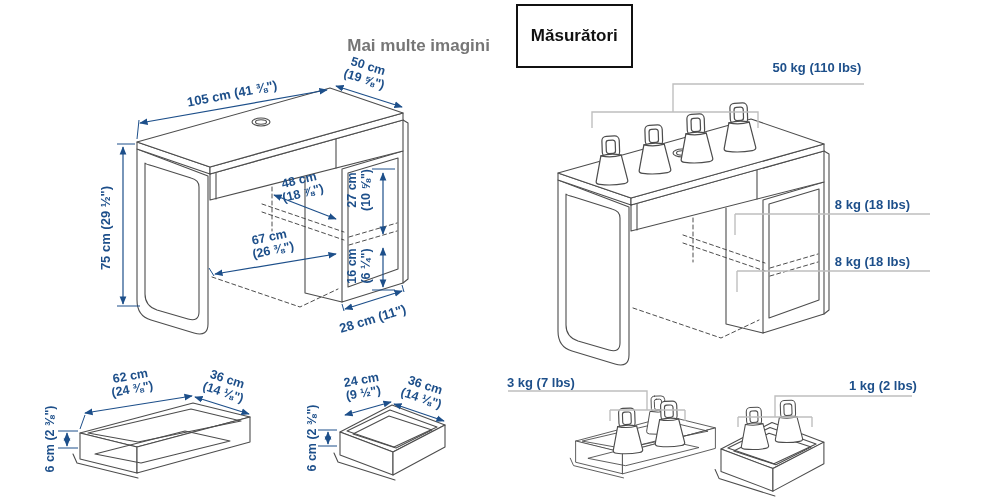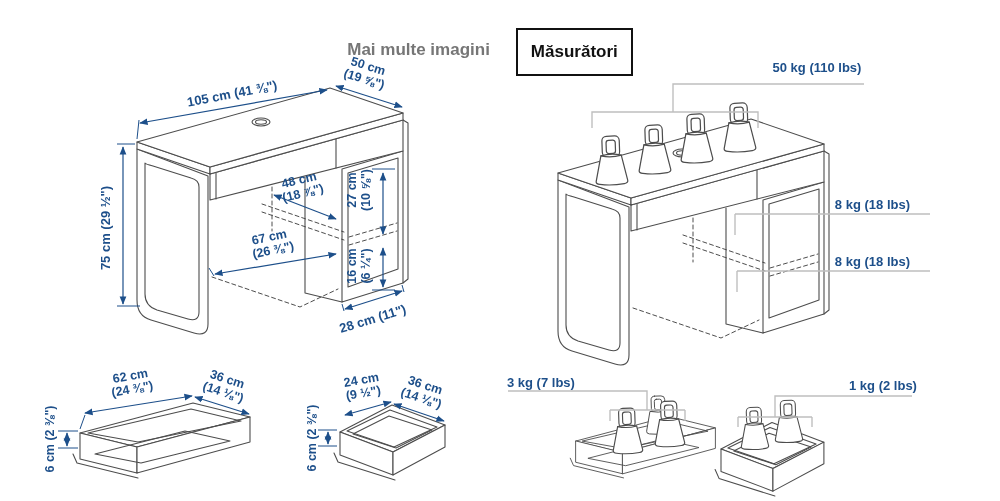--- a/index.html
+++ b/index.html
@@ -2,21 +2,21 @@
 <html><head>
 <meta charset="utf-8">
 <style>
   html,body{margin:0;padding:0;background:#fff;}
   .stage{position:relative;width:1000px;height:501px;background:#fff;overflow:hidden;
          font-family:"Liberation Sans",sans-serif;}
   .tabs{position:absolute;top:4px;left:0;width:100%;display:flex;justify-content:center;
         align-items:center;gap:26px;transform:translateX(-10px);}
   .tab-inactive{color:#767676;font-size:17px;font-weight:700;cursor:pointer;margin-top:20px;}
   .tab-active{color:#111;font-size:17px;font-weight:800;border:2px solid #111;
-              padding:12px 13px;background:#fff;cursor:pointer;margin-top:24px;}
+              padding:20px 13px;background:#fff;cursor:pointer;}
   svg{position:absolute;left:0;top:0;}
   text.dim{fill:#1d4f8a;font-weight:700;font-size:12.5px;
            font-family:"Liberation Sans",sans-serif;}
   text.dim.lg{font-size:13px;}
 </style>
 </head>
 <body>
 
 <div class="stage">
 

